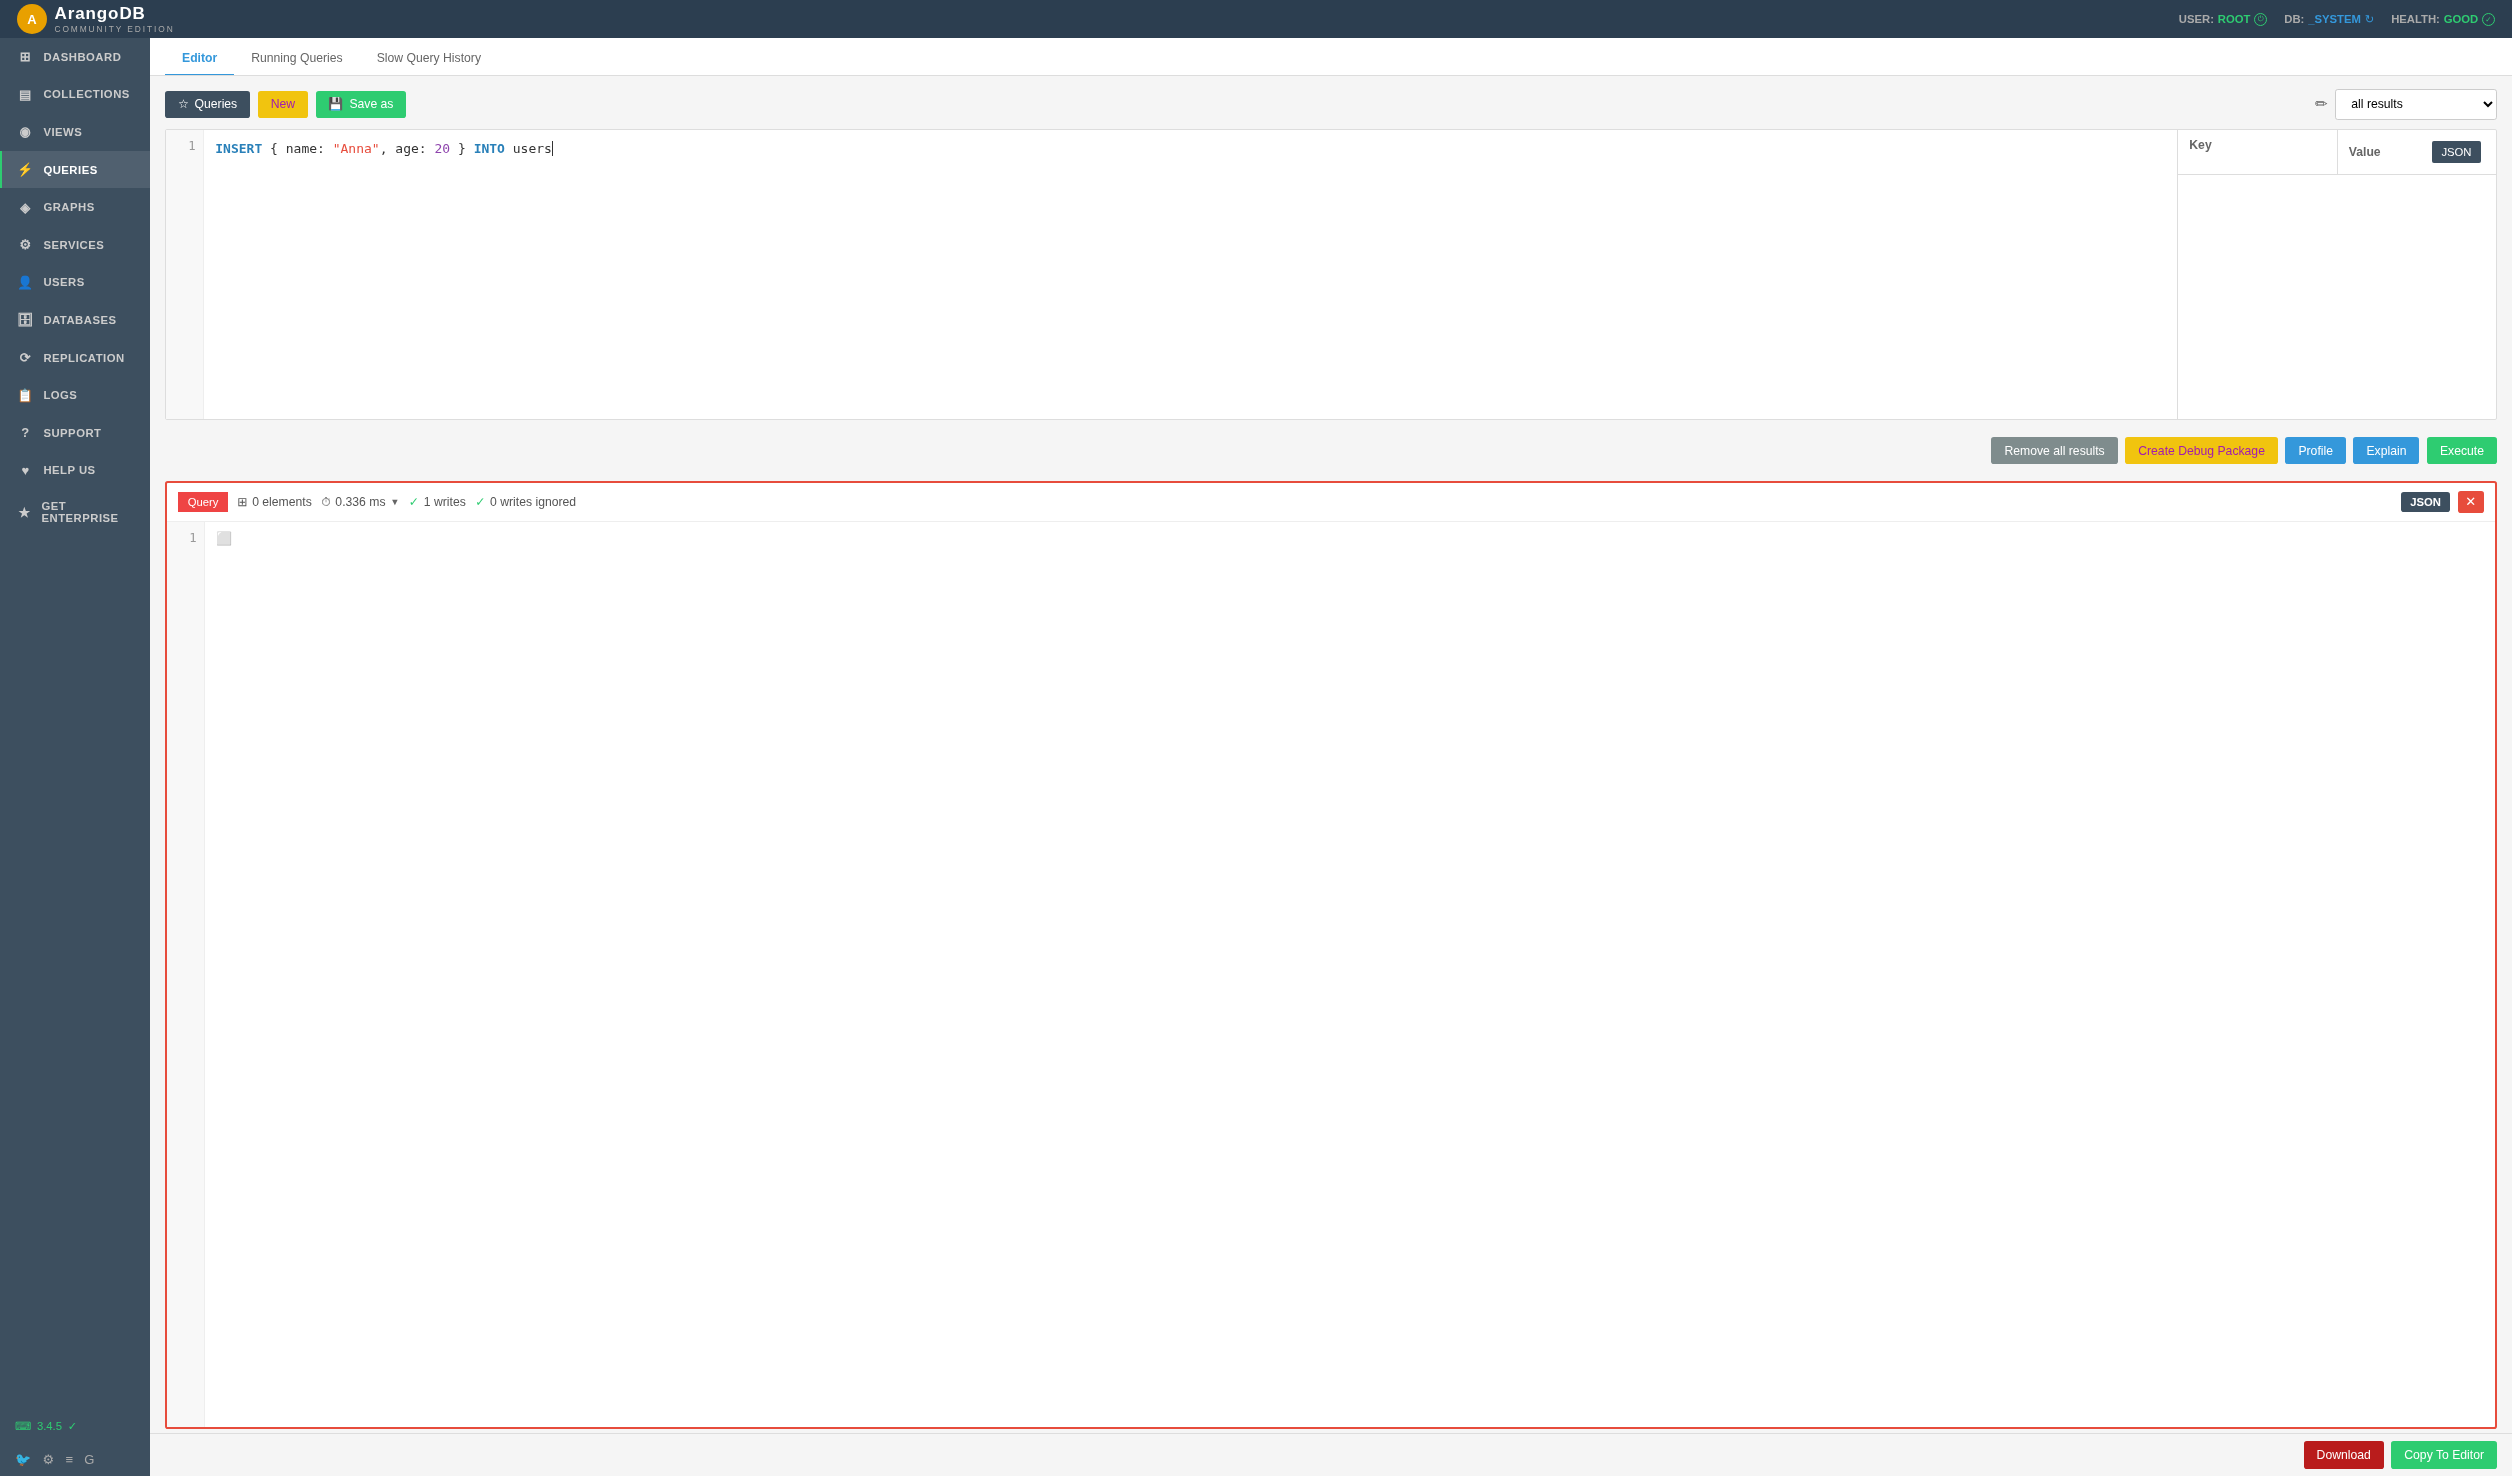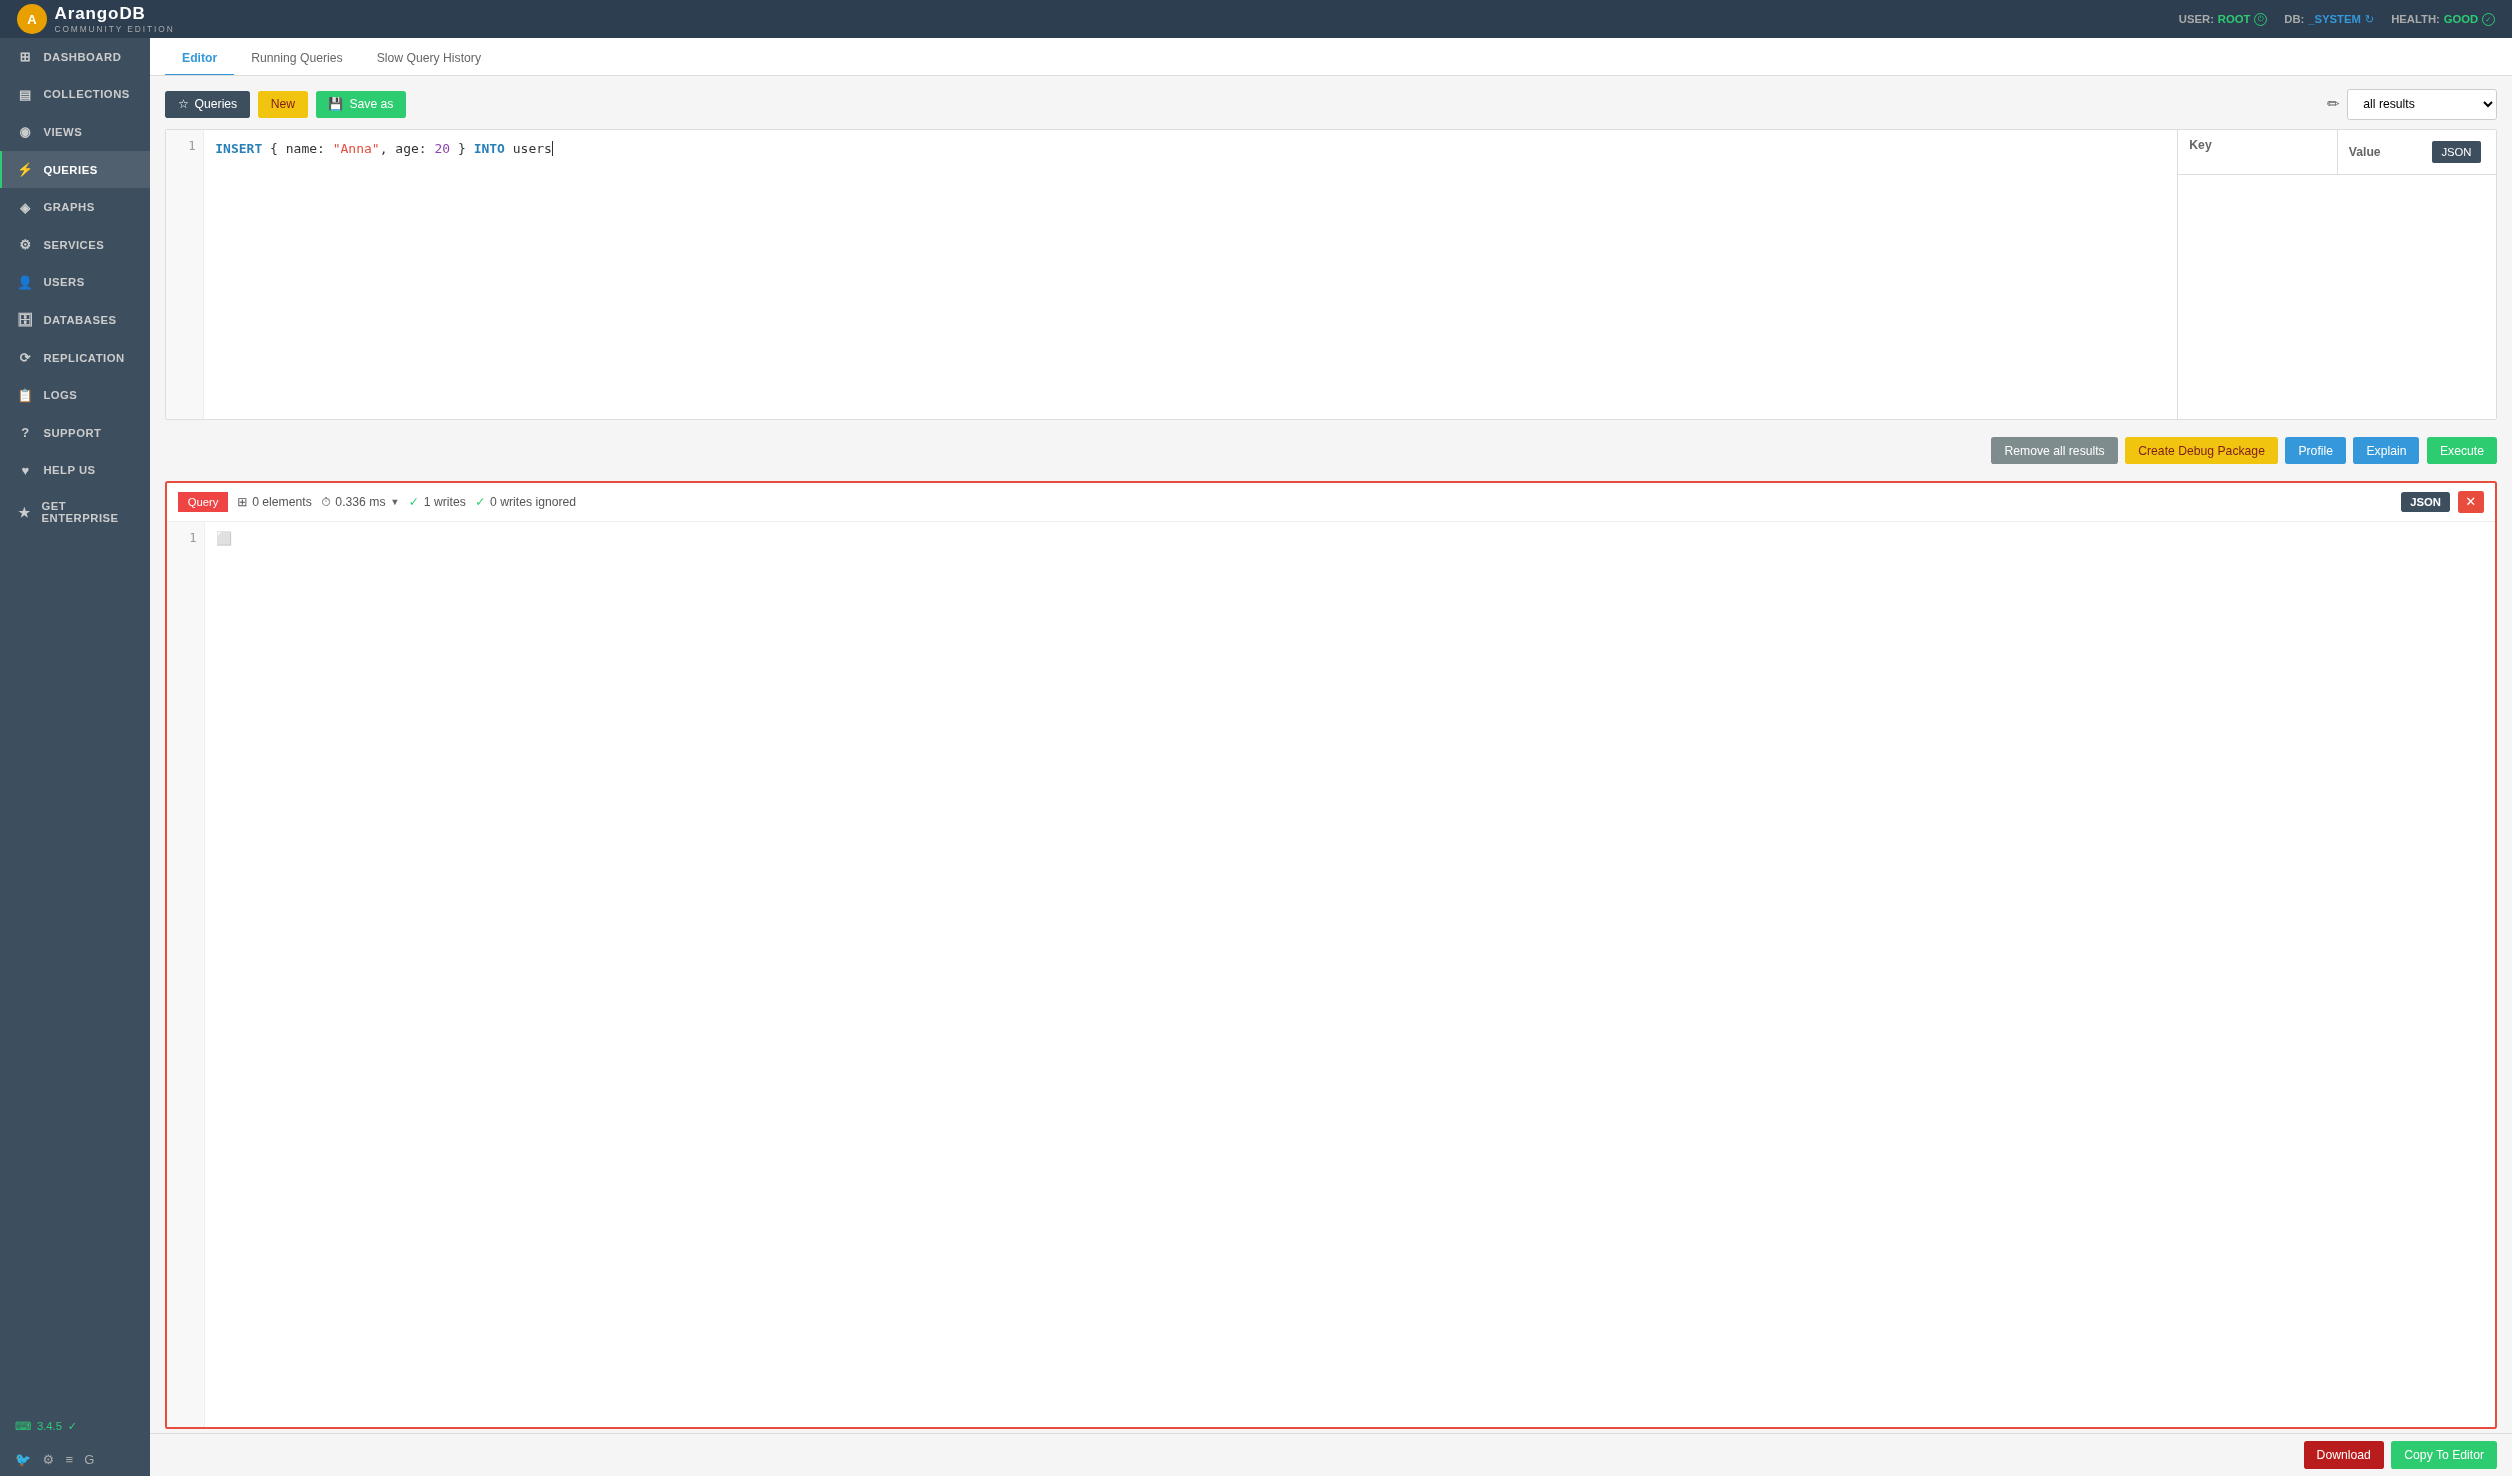--- a/index.html
+++ b/index.html
@@ -129,38 +129,38 @@
       font-size: 12.2px;
       cursor: pointer;
       display: flex;
       align-items: center;
       gap: 5.6px;
       font-weight: 500;
     }
     .btn-dark { background: #3d4f5f; color: #fff; }
     .btn-green { background: #2ecc71; color: #fff; }
     .btn-blue { background: #3498db; color: #fff; }
-    .btn-yellow { background: #f1c40f; color: #7f1d1d; }
+    .btn-yellow { background: #f1c40f; color: #a21caf; }
     .btn-gray { background: #7f8c8d; color: #fff; }
     .btn-teal { background: #b91c1c; color: #fff; }
 
     .toolbar-right {
       margin-left: auto;
       display: flex;
       align-items: center;
       gap: 7.5px;
     }
 
     .select-results {
       padding: 6.6px 11.3px;
       border: 0.9px solid #ccc;
       border-radius: 2.8px;
       font-size: 12.2px;
       background: #fff;
-      width: 150px;
+      width: 162px;
     }
 
     .pencil-icon { font-size: 15px; color: #666; cursor: pointer; }
 
     
     .editor-panel {
       display: flex;
       background: #fff;
       border: 0.9px solid #ddd;
       border-radius: 1.9px;

